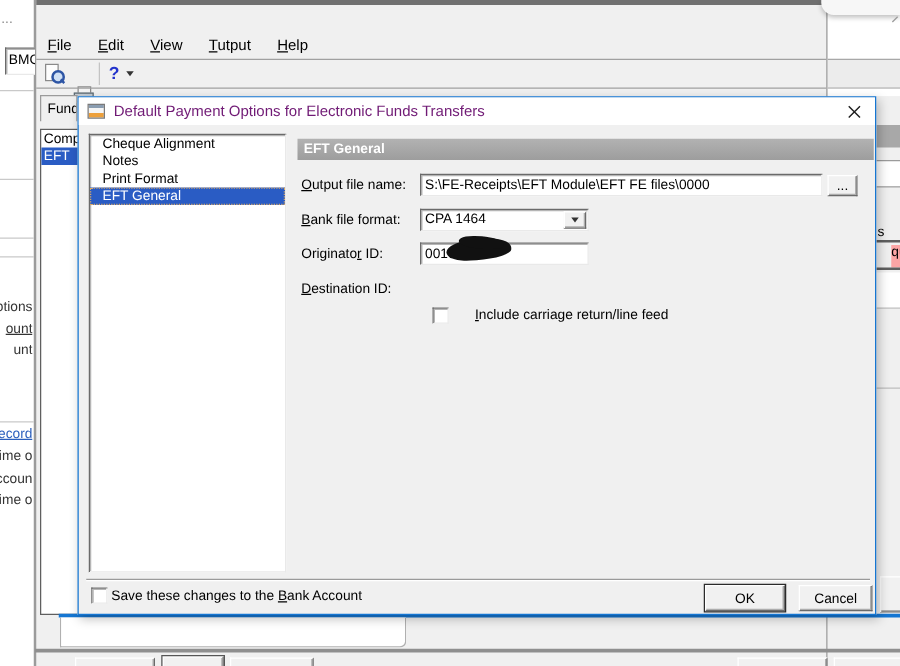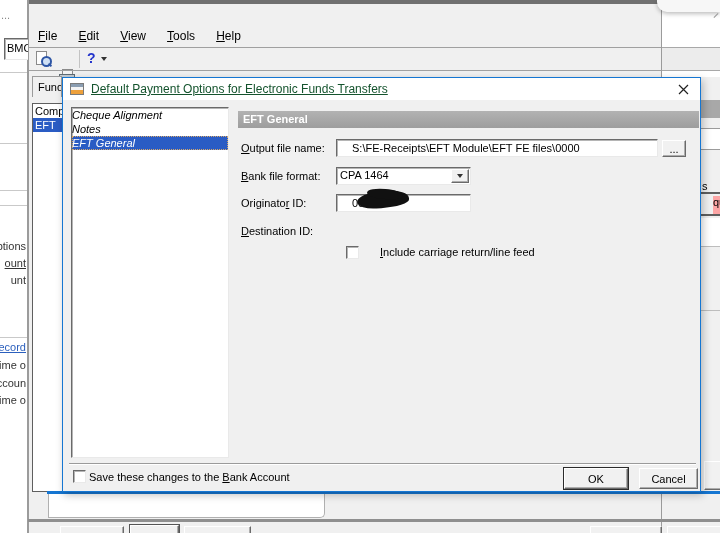--- a/index.html
+++ b/index.html
@@ -7,30 +7,30 @@
           font-family:"Liberation Sans",sans-serif;font-size:11px;color:#000;background:#fff;}
   .abs{position:absolute;}
   .u{text-decoration:underline;}
   .hline{position:absolute;height:1px;background:#c9c9c9;}
   
   .raised{background:#f1f1f1;border:1px solid;border-color:#ffffff #6a6a6a #6a6a6a #ffffff;
           box-shadow:inset -1px -1px 0 #adadad;}
   .sunken{background:#fff;border:1px solid;border-color:#6a6a6a #e9e9e9 #e9e9e9 #6a6a6a;
           box-shadow:inset 1px 1px 0 #b5b5b5;}
   .edit{box-sizing:border-box;font-family:"Liberation Sans",sans-serif;font-size:11px;
-        padding:1px 15px;border-radius:0;outline:none;}
+        padding:1px 3px;border-radius:0;outline:none;}
   .btn{box-sizing:border-box;font-family:"Liberation Sans",sans-serif;font-size:11px;
        display:flex;align-items:center;justify-content:center;cursor:default;}
   .btn-default{outline:1px solid #2b2b2b;}
   
   #dialog{position:absolute;left:62px;top:77px;width:639px;height:415px;background:#f0f0f0;
           border:1px solid #1576d2;box-shadow:2px 3px 8px rgba(0,0,0,.25);z-index:30;box-sizing:border-box;}
   #dlg-title{position:absolute;left:0;top:0;width:100%;height:22px;background:#fff;}
   #dlg-list{position:absolute;left:8px;top:29px;width:156px;height:349px;overflow:hidden;}
-  #dlg-list .row{height:14px;line-height:14px;padding-left:0;white-space:nowrap;font-style:italic;}
+  #dlg-list .row{height:14px;line-height:14px;padding-left:10px;white-space:nowrap;}
   #dlg-list .sel{background:#2a5cc4;color:#fff;outline:1px dotted #d8a868;outline-offset:-1px;}
   #dlg-header{position:absolute;left:175px;top:33px;width:461px;height:17px;
               background:linear-gradient(#b2b2b2,#9d9d9d);color:#fff;font-weight:bold;
               line-height:17px;padding-left:5px;box-sizing:border-box;}
   .lbl{position:absolute;left:178px;white-space:nowrap;}
   .cb{position:absolute;width:11px;height:11px;background:#fff;border:1px solid;
       border-color:#6a6a6a #e9e9e9 #e9e9e9 #6a6a6a;box-shadow:inset 1px 1px 0 #b5b5b5;}
   .sep{position:absolute;height:0;border-top:1px solid #9a9a9a;border-bottom:1px solid #fff;}
   
   .menu-item{display:inline-block;padding:0 9px;font-size:12px;}
@@ -97,21 +97,21 @@
     <div class="abs" style="left:0;top:233px;width:19px;height:1px;background:#bdbdbd;"></div>
     <div class="abs raised" style="left:3px;top:384px;width:16px;height:27px;"></div>
   </div>
 
   <div class="abs" style="left:28px;top:0;width:634px;height:533px;background:#f0f0f0;border-left:1px solid #9b9b9b;border-right:1px solid #9b9b9b;box-sizing:border-box;">
     <div class="abs" style="left:0;top:0;width:632px;height:4px;background:#707070;"></div>
     <div class="abs" style="left:0;top:26px;width:632px;height:21px;line-height:21px;">
       <span class="menu-item"><span class="u">F</span><span>ile</span></span>
       <span class="menu-item"><span class="u">E</span><span>dit</span></span>
       <span class="menu-item"><span class="u">V</span><span>iew</span></span>
-      <span class="menu-item"><span class="u">T</span><span>ools</span></span>
+      <span class="menu-item"><span class="u">T</span><span>utput</span></span>
       <span class="menu-item"><span class="u">H</span><span>elp</span></span>
     </div>
     <div class="abs" style="left:0;top:47px;width:632px;height:1px;background:#a0a0a0;"></div>
     <div class="abs" style="left:0;top:48px;width:632px;height:22px;">
       <div class="mag-ic abs" style="left:6px;top:3px;">
         <span class="doc"></span>
         <span class="lens"></span>
         <span class="handle"></span>
       </div>
       <div class="printer-ic abs" style="left:30px;top:5px;">
@@ -140,31 +140,32 @@
   <div class="abs raised" style="left:184px;top:526px;width:65px;height:14px;z-index:6;"></div>
   <div class="abs raised" style="left:590px;top:526px;width:70px;height:14px;z-index:6;"></div>
   <div class="abs raised" style="left:667px;top:526px;width:53px;height:14px;z-index:6;"></div>
 
   <div class="abs" style="left:657px;top:0;width:63px;height:12px;background:#f7f7f7;border-bottom-left-radius:10px;box-shadow:0 2px 4px rgba(0,0,0,.25);z-index:40;"></div>
   <div class="abs" style="left:713px;top:15px;width:6px;height:1px;background:#9a9a9a;transform:rotate(-45deg);z-index:40;"></div>
 
   <div id="dialog">
     <div id="dlg-title">
       <div class="stripes abs" style="left:7px;top:5px;"></div>
-      <span class="abs" style="left:28px;top:4px;font-size:12px;color:#14532d;white-space:nowrap;text-decoration:underline;">Default Payment Options for Electronic Funds Transfers</span>
+      <span class="abs" style="left:28px;top:4px;font-size:12px;color:#701a75;white-space:nowrap;">Default Payment Options for Electronic Funds Transfers</span>
       <div class="abs" style="left:610px;top:3px;width:20px;height:17px;display:flex;align-items:center;justify-content:center;">
         <svg width="11" height="11" viewBox="0 0 11 11">
             <path d="M1 1 L10 10 M10 1 L1 10" stroke="#222" stroke-width="1.2"></path>
           </svg>
       </div>
     </div>
 
     <div id="dlg-list" class="sunken">
       <div class="row">Cheque Alignment</div>
       <div class="row">Notes</div>
+      <div class="row">Print Format</div>
       <div class="row sel">EFT General</div>
     </div>
 
     <div id="dlg-header">EFT General</div>
 
     <div class="lbl" style="top:64px;">
       <span class="u">O</span><span>utput file name:</span>
     </div>
     <input class="edit sunken abs" readonly="" style="left: 273px; top: 61px; width: 322px; height: 18px;" value="S:\FE-Receipts\EFT Module\EFT FE files\0000">
     <div class="btn raised abs" style="left:599px;top:62px;width:24px;height:17px;">...</div>

